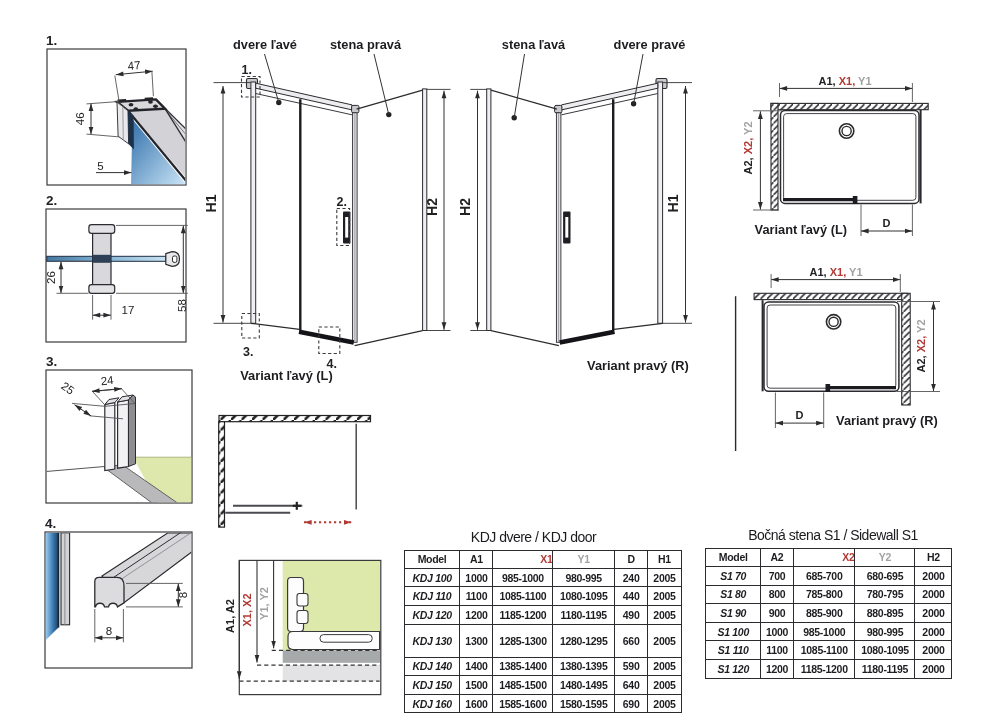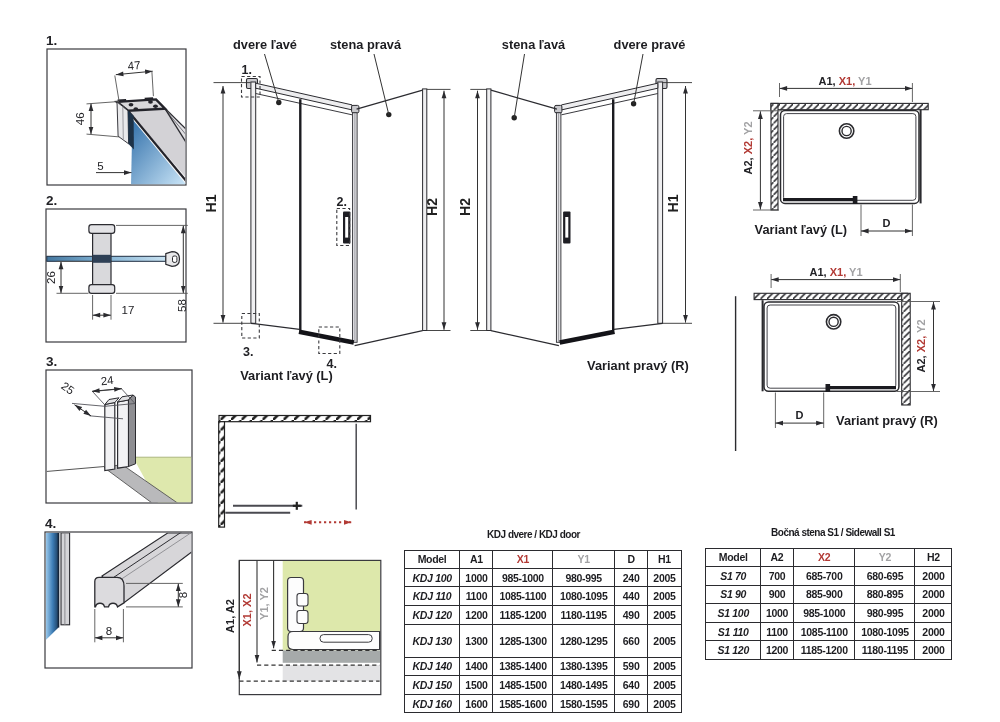--- a/index.html
+++ b/index.html
@@ -6,22 +6,22 @@
   #wrap{position:relative;width:1000px;height:722px;background:#fff;overflow:hidden;
         font-family:"Liberation Sans", sans-serif;}
   svg{position:absolute;left:0;top:0;}
   svg text{font-family:"Liberation Sans", sans-serif;}
   svg{fill:#222226;}
   table{border-collapse:collapse;table-layout:fixed;position:absolute;
         font-family:"Liberation Sans", sans-serif;color:#1d1d21;padding-left:8px;}
   td,th{border:1.6px solid #2b2b2f;text-align:center;vertical-align:middle;padding:0;
         font-size:10.5px;letter-spacing:-0.3px;font-weight:bold;overflow:hidden;white-space:nowrap;}
   .mod{font-style:italic;}
-  .ttl{position:absolute;font-weight:bold;font-size:10px;letter-spacing:-0.5px;color:#1b1b1f;white-space:nowrap;}
-  .red{color:#b23a35;}
+  .ttl{position:absolute;font-weight:normal;font-size:14px;letter-spacing:-0.5px;color:#1b1b1f;white-space:nowrap;}
+  .red{color:#b23a35;text-align:right;}
   .gry{color:#a2a2a4;}
 </style>
 </head>
 <body>
 <div id="wrap">
 <svg width="1000" height="722" viewBox="0 0 1000 722">
 <defs>
   <marker id="ae" markerWidth="9" markerHeight="6" refX="7.6" refY="3" orient="auto" markerUnits="userSpaceOnUse">
     <path d="M0,0.6 L7.6,3 L0,5.4 Z" fill="#2b2b2f"></path>
   </marker>
@@ -465,20 +465,27 @@
           <td>H2</td>
         </tr>
   <tr style="height:18.6px">
           <td class="mod">S1 70</td>
           <td>700</td>
           <td>685-700</td>
           <td>680-695</td>
           <td>2000</td>
         </tr>
   <tr style="height:18.6px">
+          <td class="mod">S1 80</td>
+          <td>800</td>
+          <td>785-800</td>
+          <td>780-795</td>
+          <td>2000</td>
+        </tr>
+  <tr style="height:18.6px">
           <td class="mod">S1 90</td>
           <td>900</td>
           <td>885-900</td>
           <td>880-895</td>
           <td>2000</td>
         </tr>
   <tr style="height:18.6px">
           <td class="mod">S1 100</td>
           <td>1000</td>
           <td>985-1000</td>

